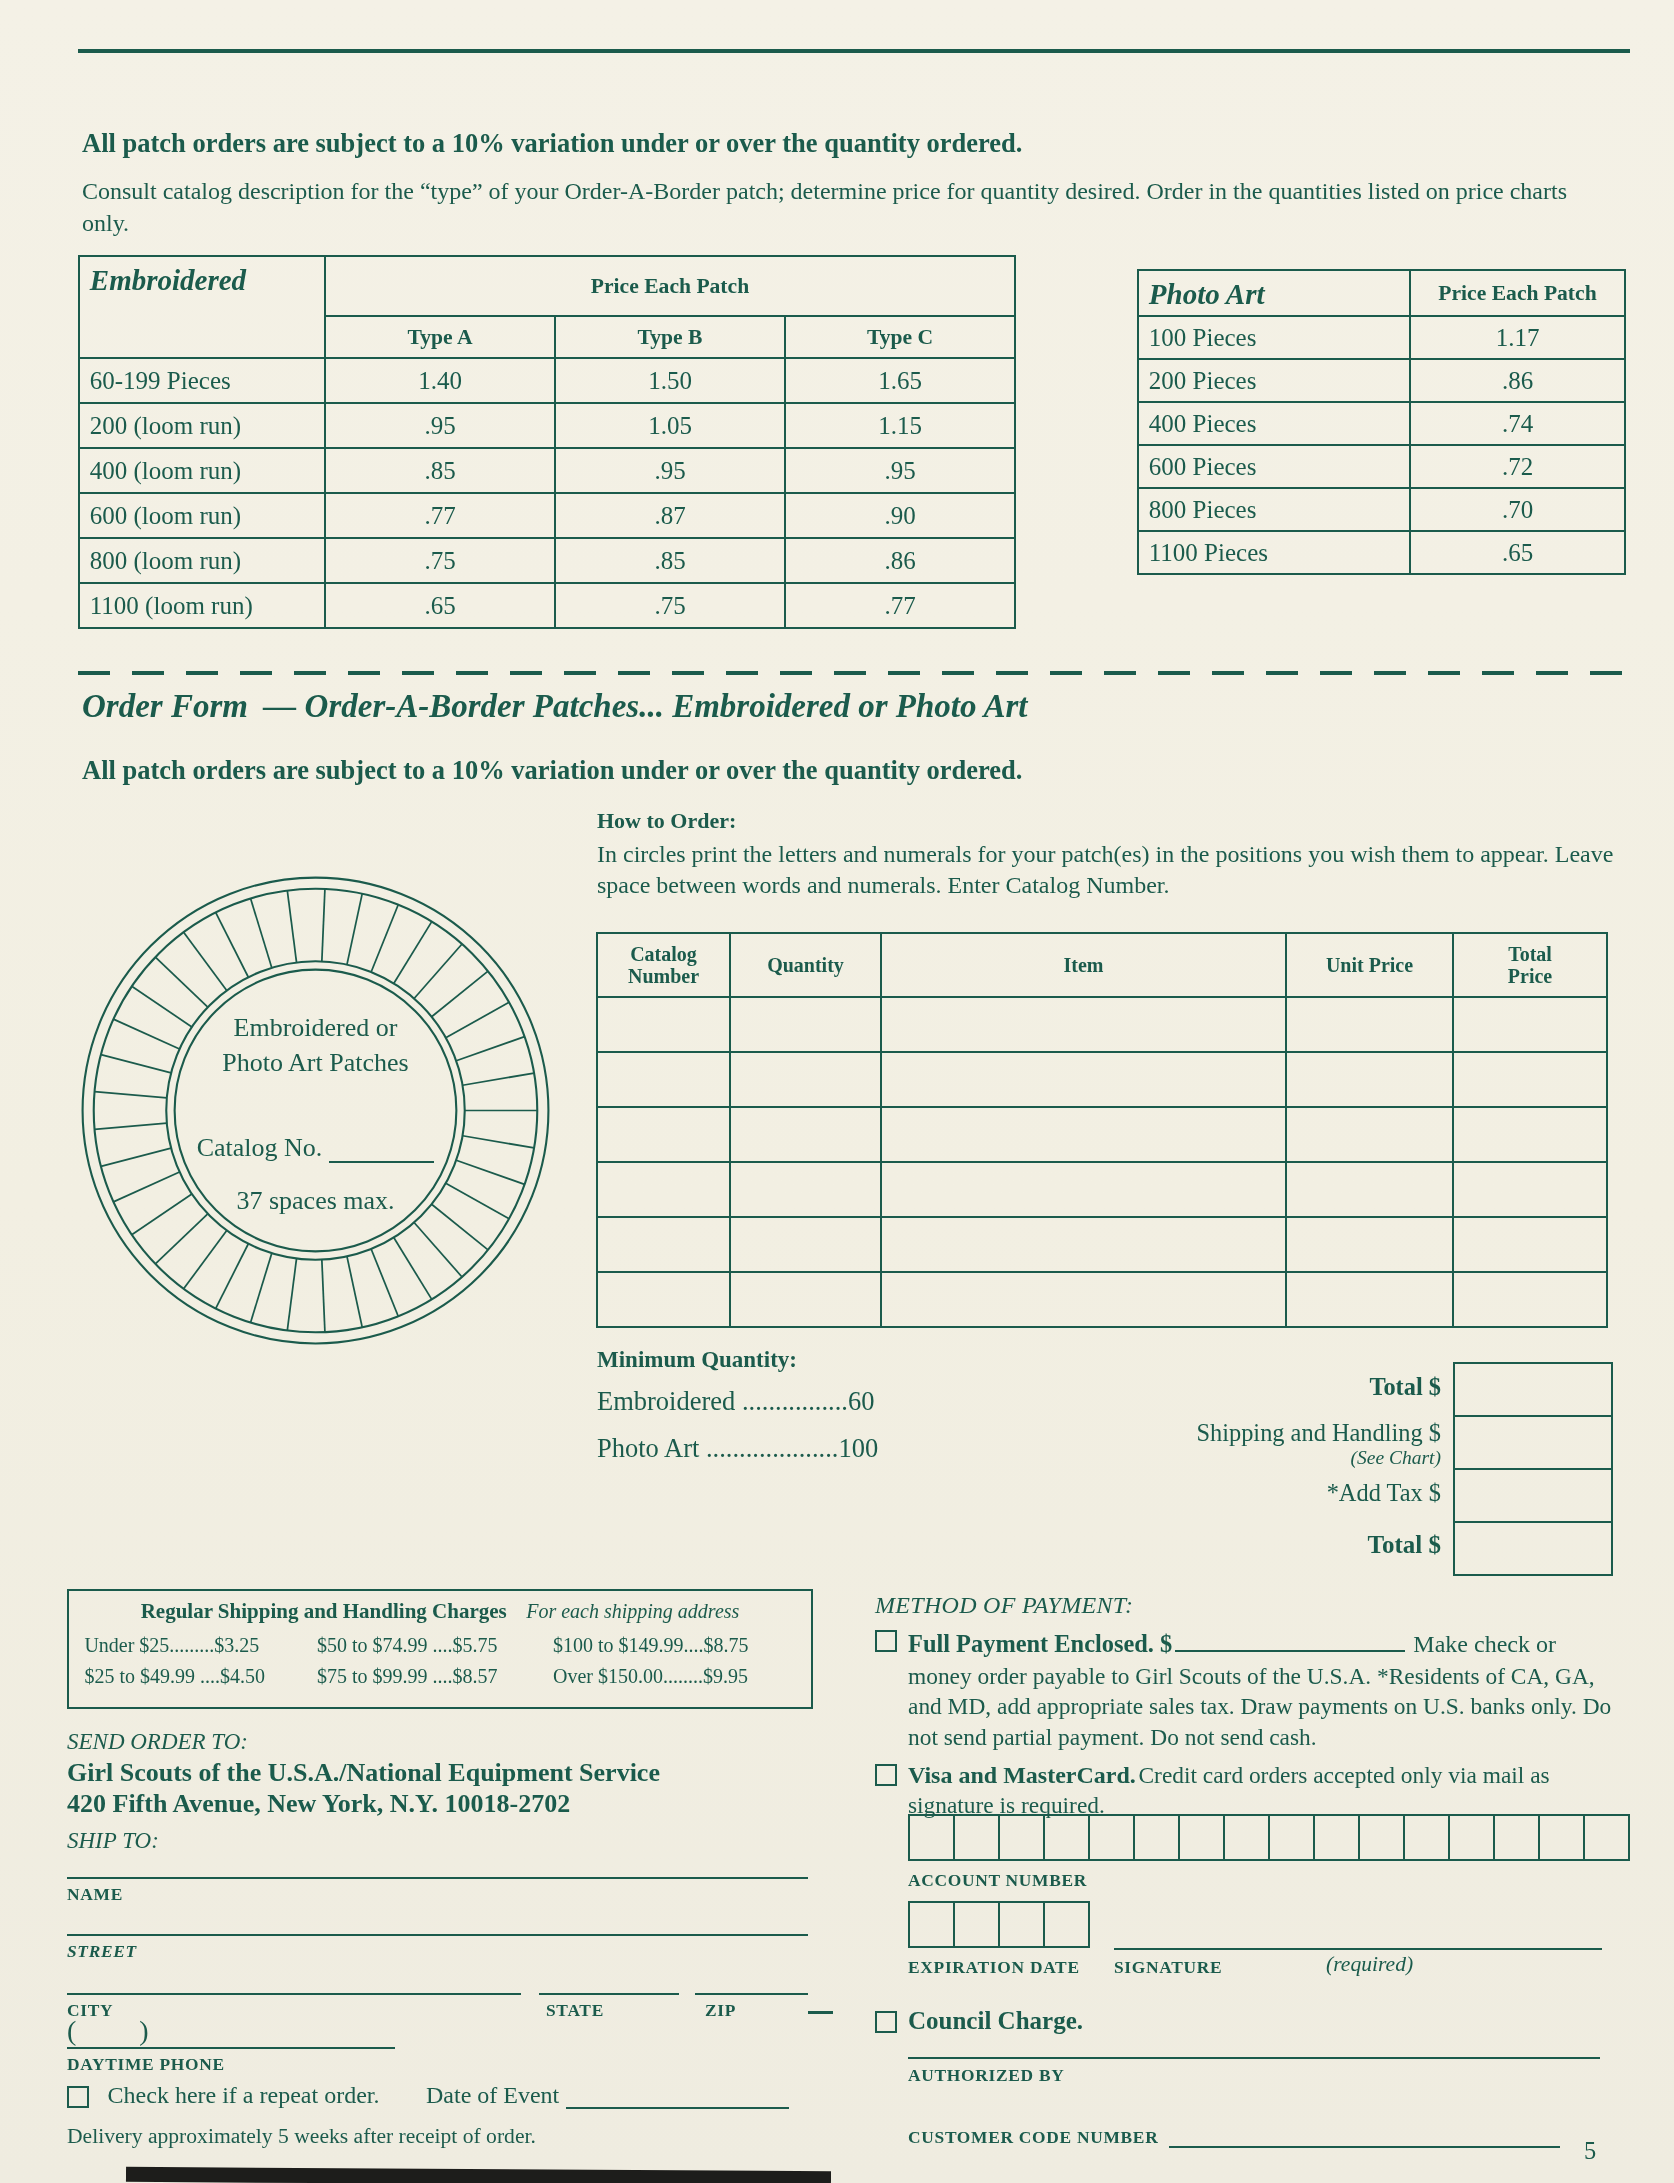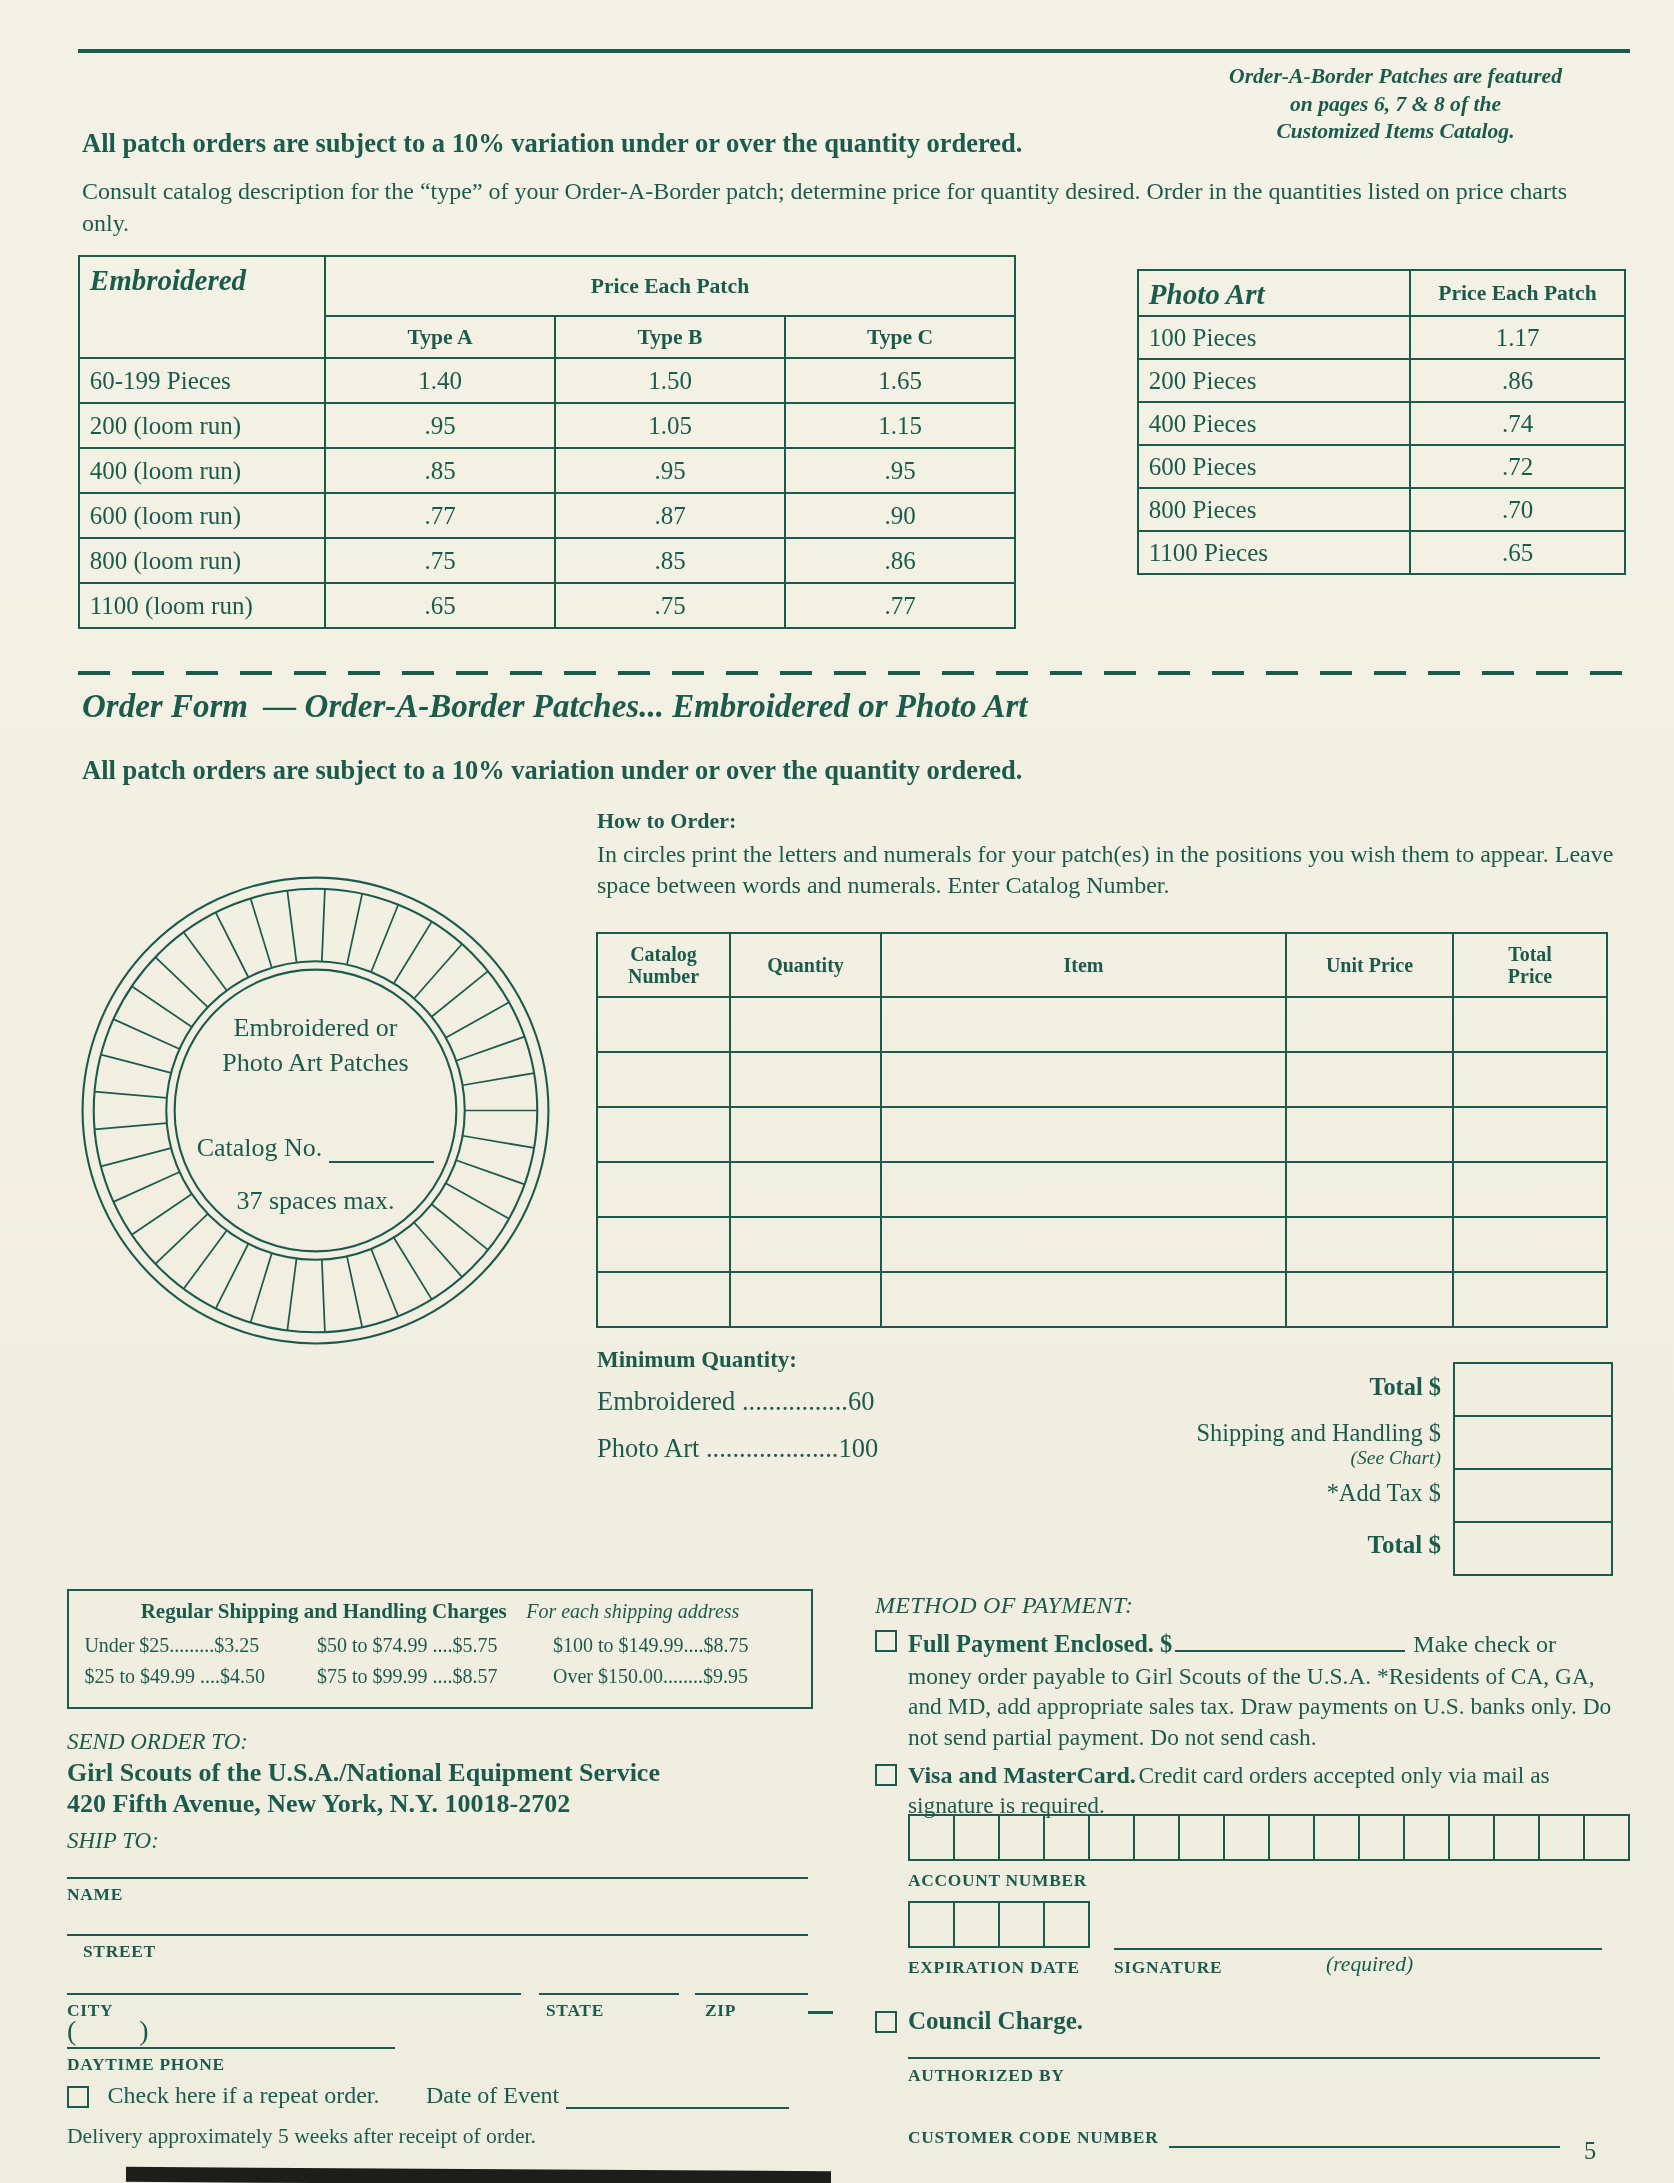--- a/index.html
+++ b/index.html
@@ -63,25 +63,20 @@
   .pay-body{font-size:23.4px;line-height:1.3;}
   .scan-bar{left:126px;top:2169px;width:705px;height:14.7px;background:#1d1d1b;transform:rotate(.35deg);}
   .scan-dash{left:808px;top:2011px;width:25px;height:2.8px;background:var(--ink);}
 </style>
 </head>
 <body>
 
 <div class="page">
 
   <div class="abs rule-top"></div>
-  <div class="abs featured-note">
-    <div>Order-A-Border Patches are featured</div>
-    <div>on pages 6, 7 &amp; 8 of the</div>
-    <div>Customized Items Catalog.</div>
-  </div>
   <div class="abs variation" style="left:82px;top:128px;">All patch orders are subject to a 10% variation under or over the quantity ordered.</div>
   <div class="abs consult">Consult catalog description for the “type” of your Order-A-Border patch; determine price for quantity desired. Order in the quantities listed on price charts only.</div>
 
   <table class="grid" style="left:78px;top:255px;">
     <colgroup>
         <col style="width:246px">
         <col style="width:230px">
         <col style="width:230px">
         <col style="width:230px">
       </colgroup>
@@ -341,21 +336,21 @@
 
   <div class="abs i" style="left:67px;top:1729px;font-size:23px;">SEND ORDER TO:</div>
   <div class="abs b" style="left:67px;top:1758px;font-size:26px;">Girl Scouts of the U.S.A./National Equipment Service</div>
   <div class="abs b" style="left:67px;top:1789px;font-size:26px;">420 Fifth Avenue, New York, N.Y. 10018-2702</div>
   <div class="abs i" style="left:67px;top:1828px;font-size:23px;">SHIP TO:</div>
 
   <div class="abs fline" style="left:67px;top:1877px;width:741px;"></div>
   <div class="abs label-small" style="left:67px;top:1884px;">NAME</div>
 
   <div class="abs fline" style="left:67px;top:1934px;width:741px;"></div>
-  <div class="abs label-small" style="left:83px;top:1941px;">STREET</div>
+  <div class="abs label-small" style="left:67px;top:1941px;font-style:italic;">STREET</div>
 
   <div class="abs fline" style="left:67px;top:1993px;width:454px;"></div>
   <div class="abs label-small" style="left:67px;top:2000px;">CITY</div>
   <div class="abs fline" style="left:539px;top:1993px;width:140px;"></div>
   <div class="abs label-small" style="left:546px;top:2000px;">STATE</div>
   <div class="abs fline" style="left:695px;top:1993px;width:113px;"></div>
   <div class="abs label-small" style="left:705px;top:2000px;">ZIP</div>
 
   <div class="abs" style="left:67px;top:2015px;width:328px;height:32px;border-bottom:2.1px solid var(--ink);font-size:28px;">(<span style="display:inline-block;width:63px;"></span>)</div>
   <div class="abs label-small" style="left:67px;top:2054px;">DAYTIME PHONE</div>

